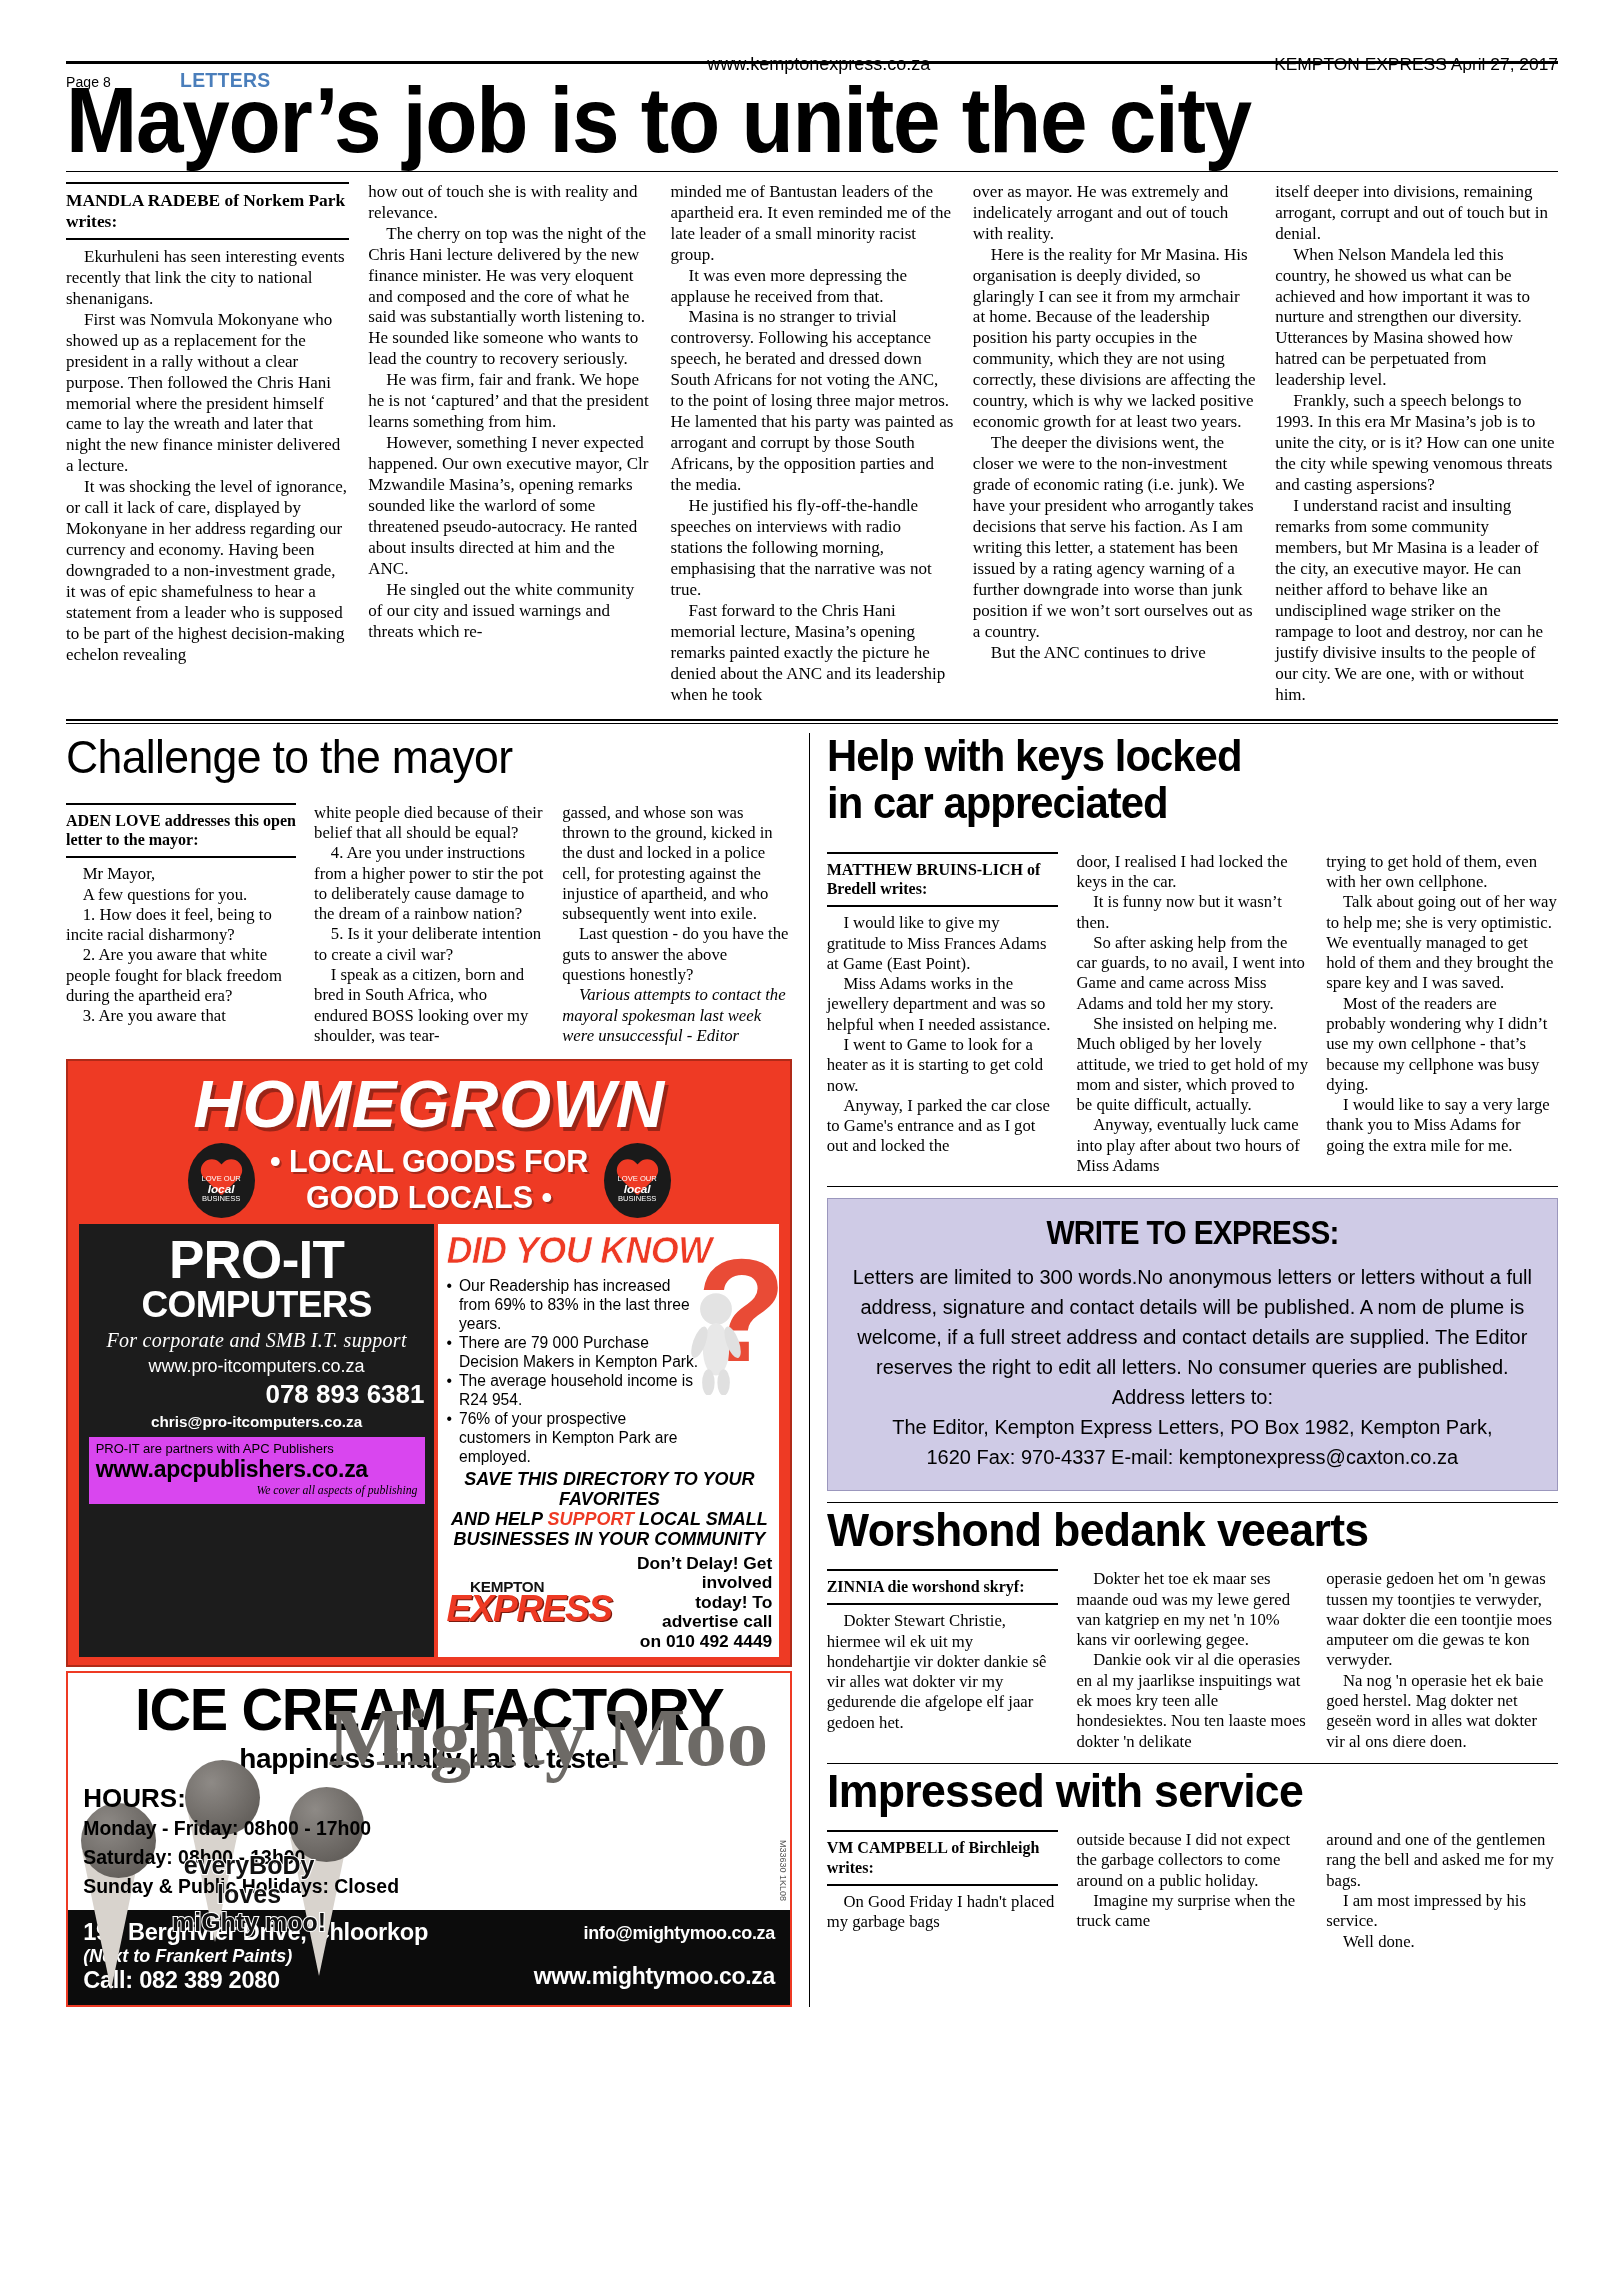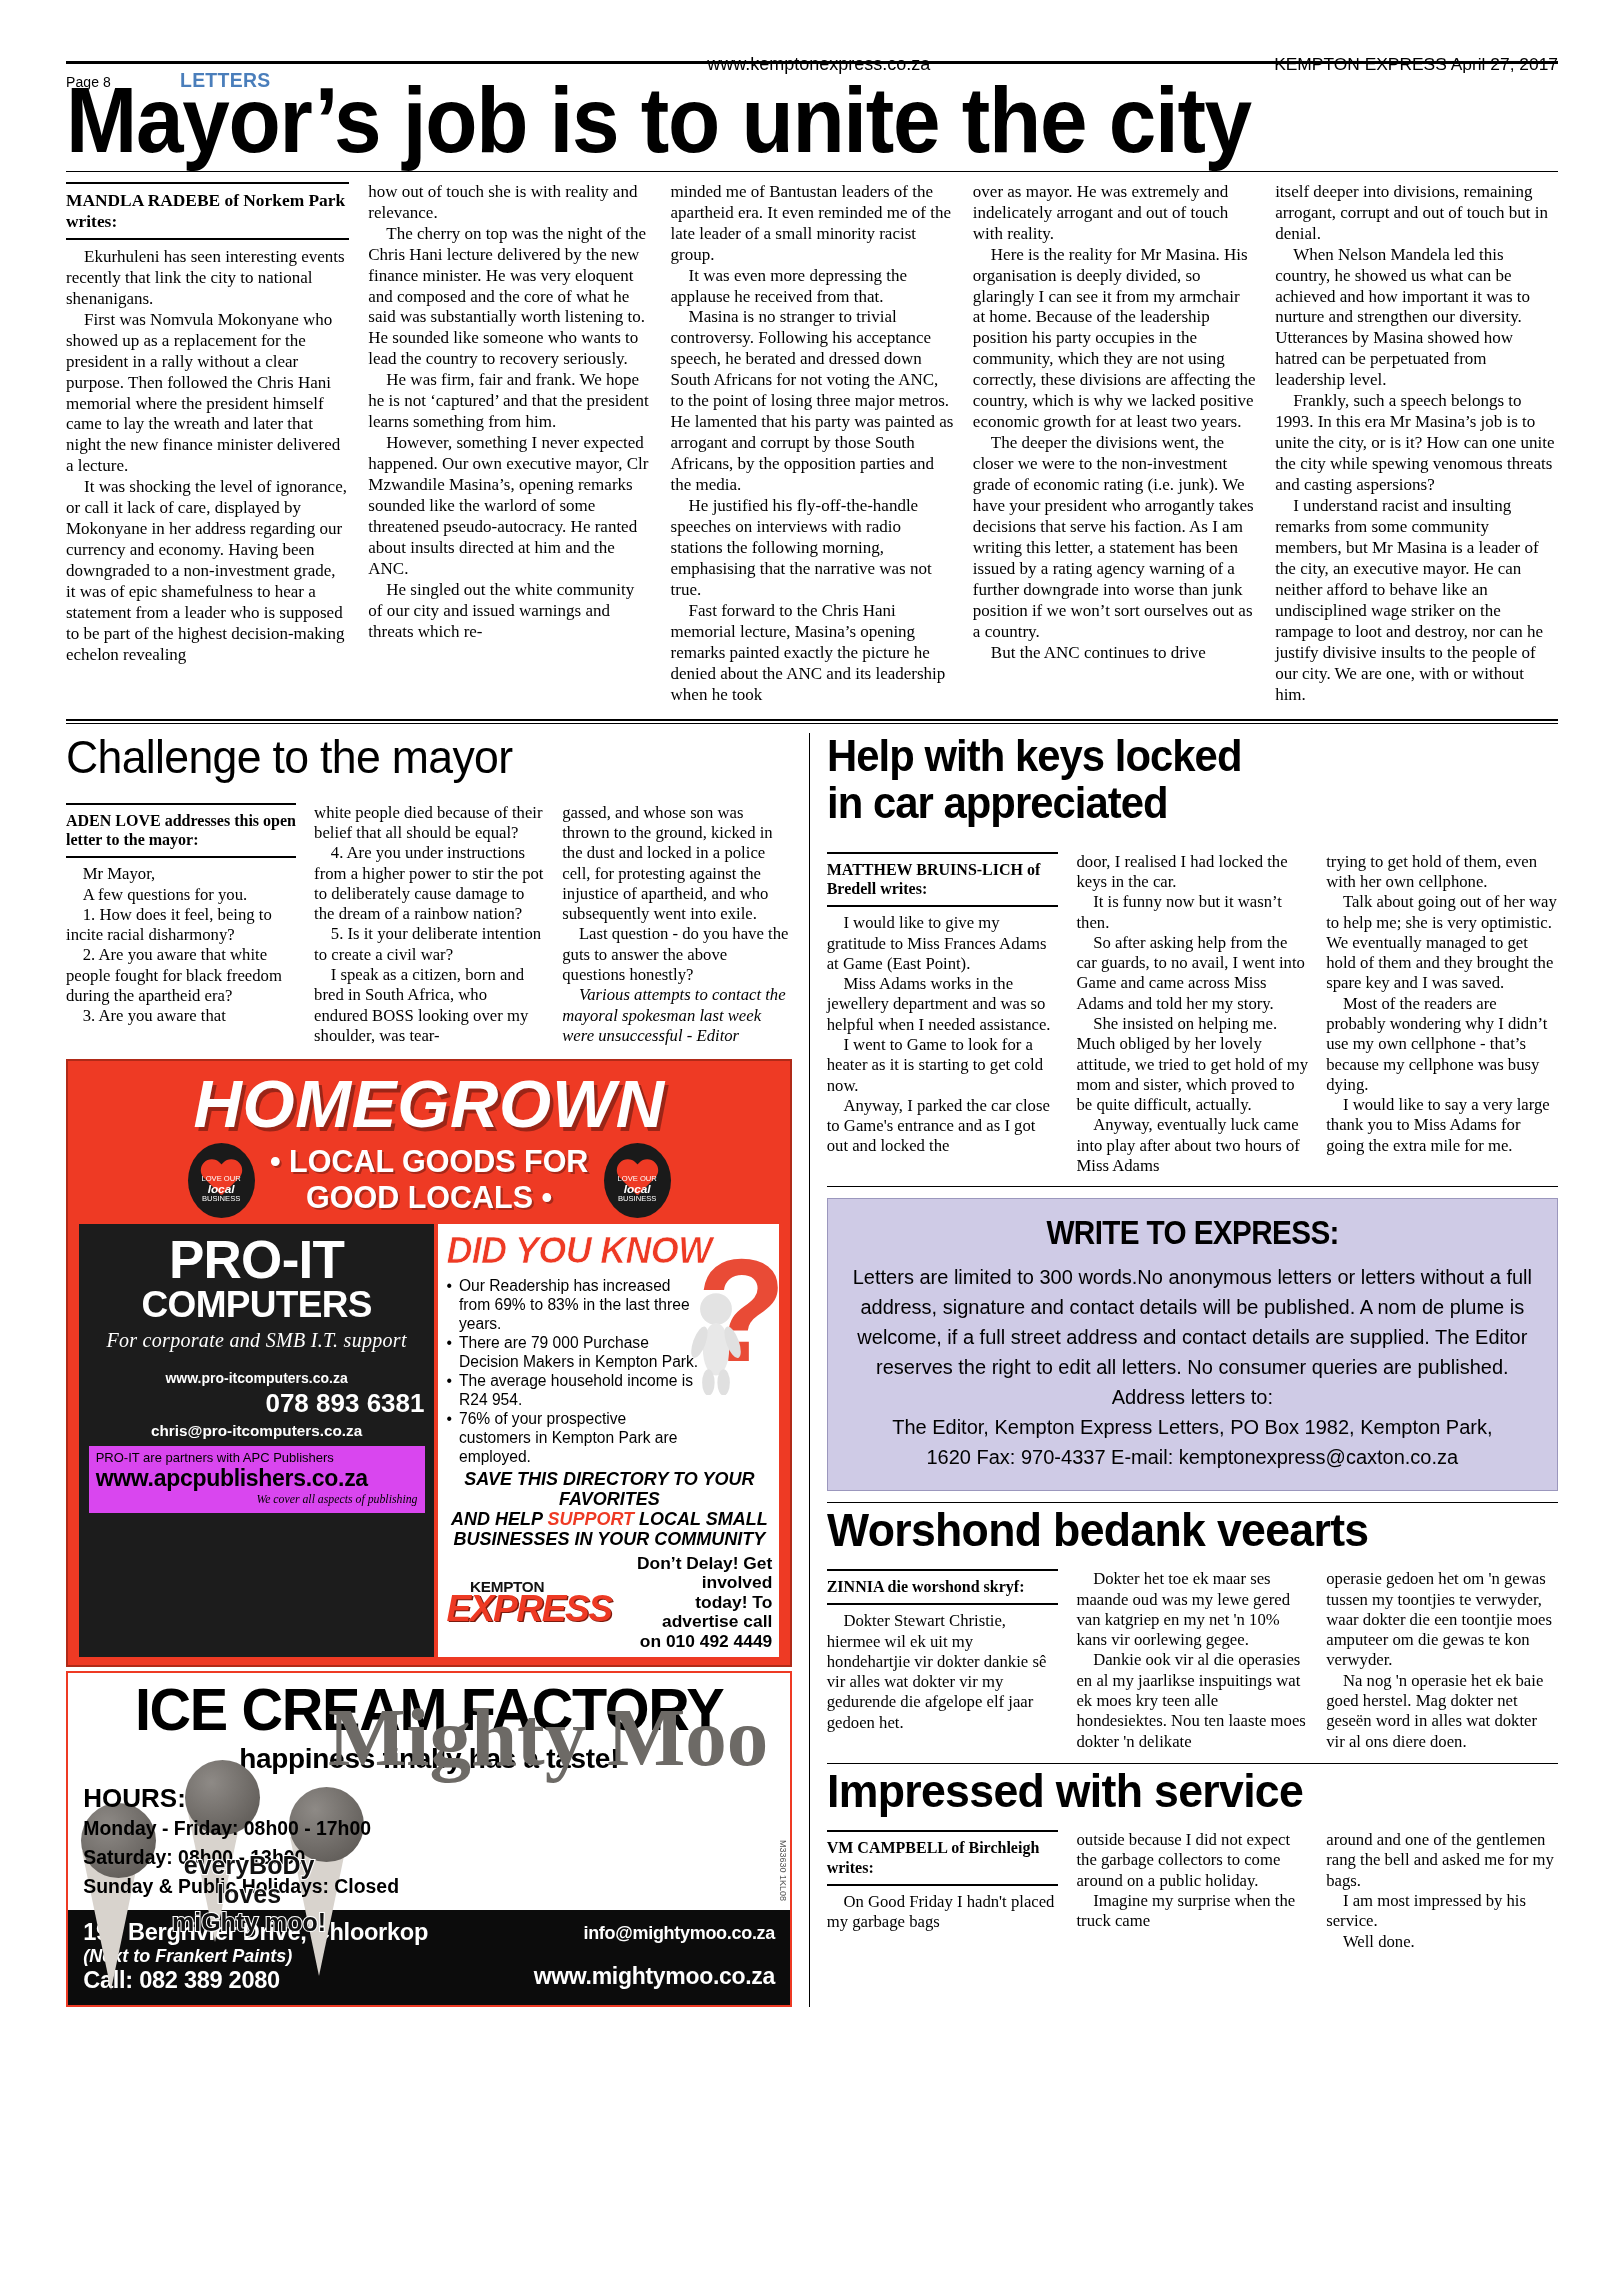--- a/index.html
+++ b/index.html
@@ -218,24 +218,24 @@
   .proit-script {
     font-family: "Liberation Serif", serif;
     font-style: italic;
     font-size: 20px;
     text-align: center;
     margin-top: 5.6px;
     letter-spacing: 0.3px;
   }
   .proit-url {
     font-family: "Liberation Sans", sans-serif;
-    font-weight: bold;
-    font-size: 14px;
-    text-align: center;
-    margin-top: 18px;
+    font-weight: normal;
+    font-size: 18px;
+    text-align: center;
+    margin-top: 4px;
   }
   .proit-phone {
     font-family: "Liberation Sans", sans-serif;
     font-weight: bold;
     font-size: 26px;
     text-align: right;
     margin-top: 2.8px;
   }
   .proit-email {
     font-family: "Liberation Sans", sans-serif;

